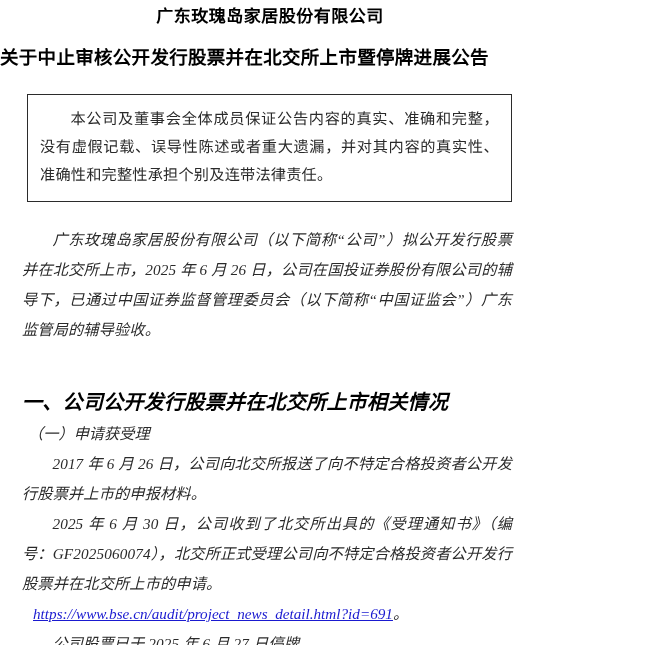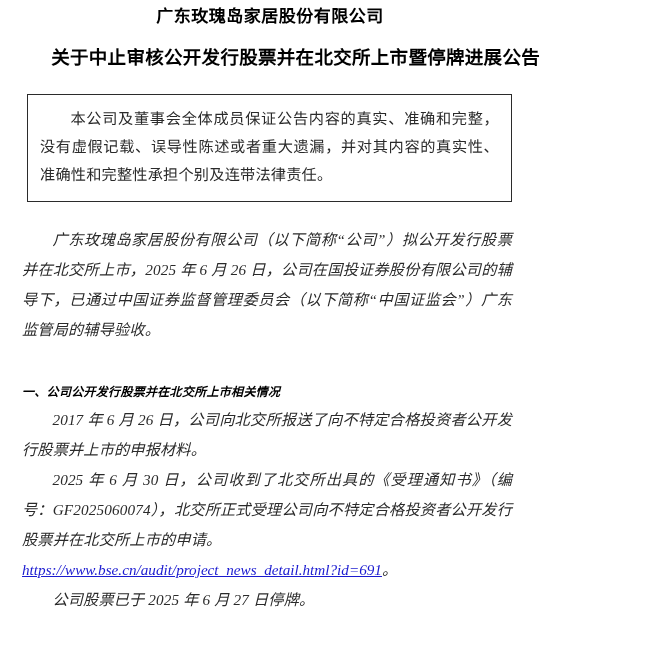--- a/index.html
+++ b/index.html
@@ -30,21 +30,21 @@
     text-align: center;
     font-weight: bold;
     font-size: 17px;
     line-height: 20px;
     letter-spacing: 0.5px;
     color: #000000;
     margin: 0;
     padding-top: 7px;
   }
   .doc-title-2 {
-    text-align: right;
+    text-align: left;
     font-weight: bold;
     font-size: 18.5px;
     line-height: 22px;
     letter-spacing: 0.3px;
     color: #000000;
     margin: 0;
     padding-top: 20px;
   }
 
   
@@ -84,40 +84,41 @@
     letter-spacing: 0.15px;
   }
   p.para.lead {
     margin-top: 23px;
   }
   p.para.tight {
     margin-top: 0;
   }
 
   h2.section-heading {
-    font-size: 12px;
+    font-size: 20px;
     font-weight: bold;
     line-height: 26px;
-    margin: 34px 0 0 0;
+    margin: 44px 0 0 0;
     text-indent: 0;
     color: #000000;
     letter-spacing: 0.3px;
   }
   p.subsection {
     font-size: 15.2px;
     line-height: 30px;
     margin: 4px 0 0 0;
     text-indent: 0.4em;
     color: #2a2a2a;
   }
 
   .doc-link {
     color: #1a1ad0;
     text-decoration: underline;
     word-break: break-all;
+    margin-left: 11px;
   }
   .link-line {
     font-size: 15.2px;
     line-height: 30px;
     margin: 0;
     text-indent: 0;
     color: #2a2a2a;
   }
 </style>
 </head>
@@ -134,20 +135,21 @@
       <p class="disclaimer-text">本公司及董事会全体成员保证公告内容的真实、准确和完整，没有虚假记载、误导性陈述或者重大遗漏，并对其内容的真实性、准确性和完整性承担个别及连带法律责任。</p>
     </div>
   </div>
 
   <div class="body-block">
 
     <p class="para lead">广东玫瑰岛家居股份有限公司（以下简称“公司”）拟公开发行股票并在北交所上市，2025 年 6 月 26 日，公司在国投证券股份有限公司的辅导下，已通过中国证券监督管理委员会（以下简称“中国证监会”）广东监管局的辅导验收。</p>
 
     <h2 class="section-heading">一、公司公开发行股票并在北交所上市相关情况</h2>
 
+    <p class="subsection">（一）申请获受理</p>
 
     <p class="para tight">2017 年 6 月 26 日，公司向北交所报送了向不特定合格投资者公开发行股票并上市的申报材料。</p>
 
     <p class="para tight">2025 年 6 月 30 日，公司收到了北交所出具的《受理通知书》（编号：GF2025060074），北交所正式受理公司向不特定合格投资者公开发行股票并在北交所上市的申请。</p>
 
 
     <p class="link-line"><a class="doc-link" href="#">https://www.bse.cn/audit/project_news_detail.html?id=691</a><span>。</span></p>
 
     <p class="para tight">公司股票已于 2025 年 6 月 27 日停牌。</p>
 

